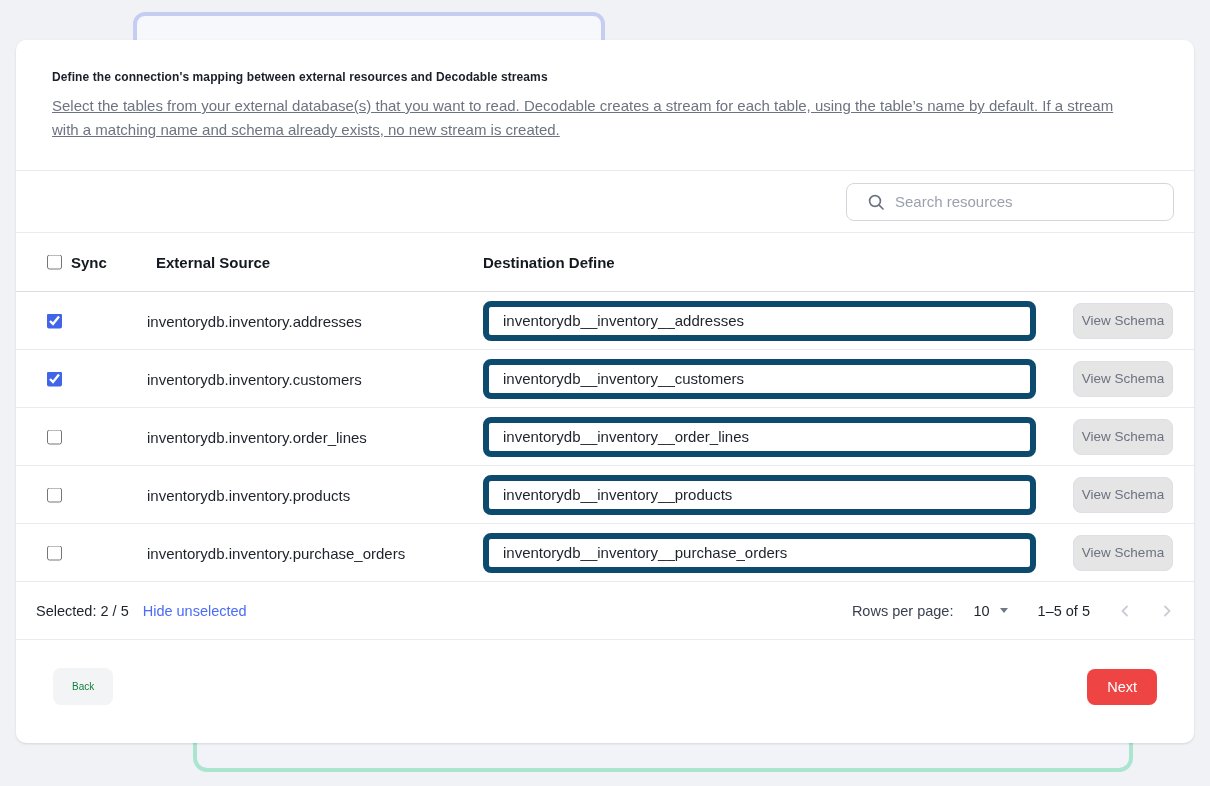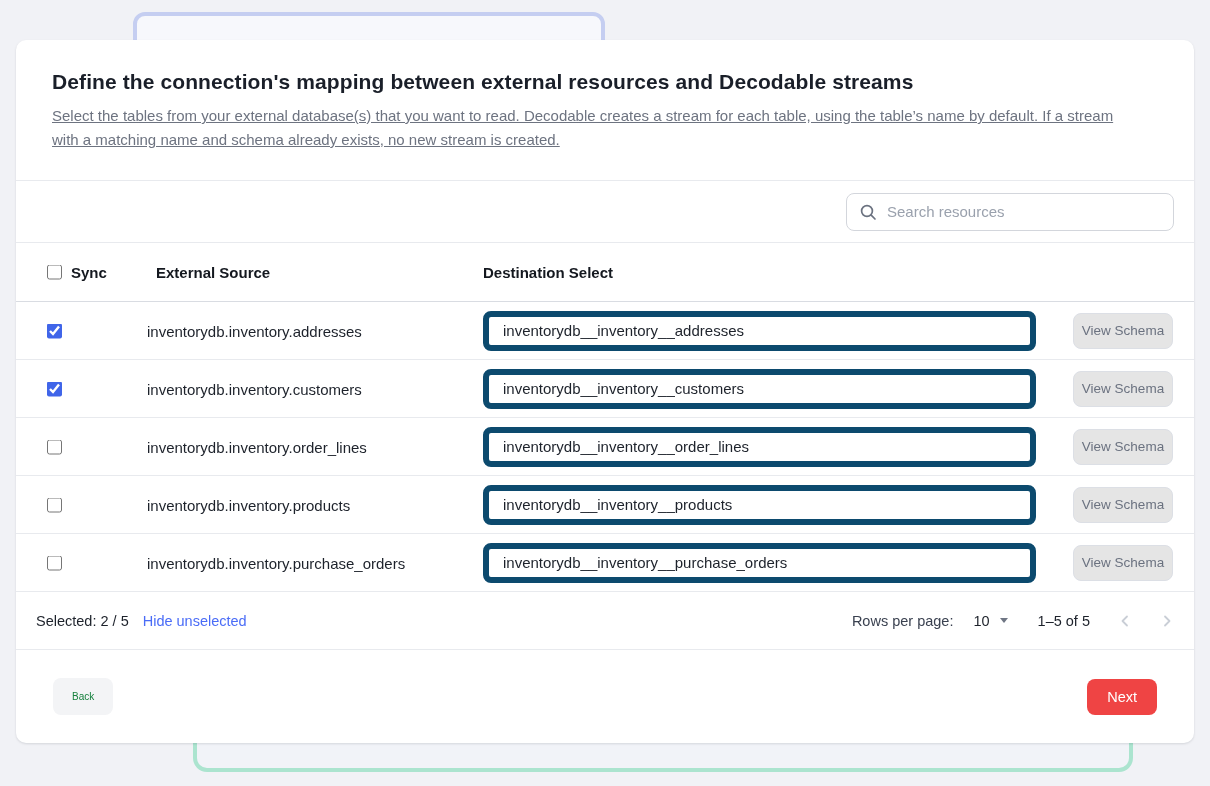--- a/index.html
+++ b/index.html
@@ -21,30 +21,30 @@
     border:4px solid #abe4cf; border-radius:14px; background:#f1f3f8; z-index:0;
   }
   
   .modal {
     position:absolute; left:16px; top:40px; width:1178px; height:703px;
     background:#fff; border-radius:10px; z-index:1;
     box-shadow:0 1px 3px rgba(16,24,40,.08), 0 1px 2px rgba(16,24,40,.05);
     overflow:hidden;
   }
   .dialog-header { padding:30px 52px 28px 36px; border-bottom:1px solid #e8eaee; }
-  .dialog-title { font-size:21px; font-weight:700; color:#1a1f29; letter-spacing:.1px; }
+  .dialog-title { font-size:12px; font-weight:700; color:#1a1f29; letter-spacing:.1px; }
   .dialog-desc  { margin-top:10px; font-size:15px; line-height:24px; color:#6d7380; max-width:1080px;text-decoration:underline; }
 
   .search-row {
     height:62px; display:flex; align-items:center; justify-content:flex-end;
     padding:0 20px; border-bottom:1px solid #e8eaee;
   }
   .search-box {
     width:328px; height:38px; border:1px solid #d3d6dc; border-radius:8px;
-    display:flex; align-items:center; padding:0 12px; background:#fff;
+    display:flex; align-items:center; padding:0 20px; background:#fff;
   }
   .search-box svg { flex:0 0 auto; }
   .search-box input {
     border:none; outline:none; flex:1; margin-left:10px;
     font-size:15px; color:#1d222b; font-family:inherit; background:transparent;
   }
   .search-box input::placeholder { color:#9aa1ad; }
 
   .t-head, .t-row { position:relative; border-bottom:1px solid #e8eaee; }
   .t-head { height:59px; border-bottom-color:#d9dce2; }
@@ -118,21 +118,21 @@
         <line x1="12.2" y1="12.2" x2="16" y2="16" stroke="#6b7280" stroke-width="1.7" stroke-linecap="round"></line>
       </svg>
       <input type="text" placeholder="Search resources" style="">
     </div>
   </div>
 
   <div class="t-head">
     <input type="checkbox" class="abs cb" style="">
     <span class="abs th-sync">Sync</span>
     <span class="abs th-source">External Source</span>
-    <span class="abs th-dest">Destination Select</span>
+    <span class="abs th-dest">Destination Define</span>
   </div>
 
   <div id="table-body">
   <div class="t-row">
     <input type="checkbox" class="abs cb" checked="" style="">
     <span class="abs cell-source">inventorydb.inventory.addresses</span>
     <span class="abs cell-dest">
       <input type="text" value="inventorydb__inventory__addresses" style="">
     </span>
     <span class="abs cell-action">

